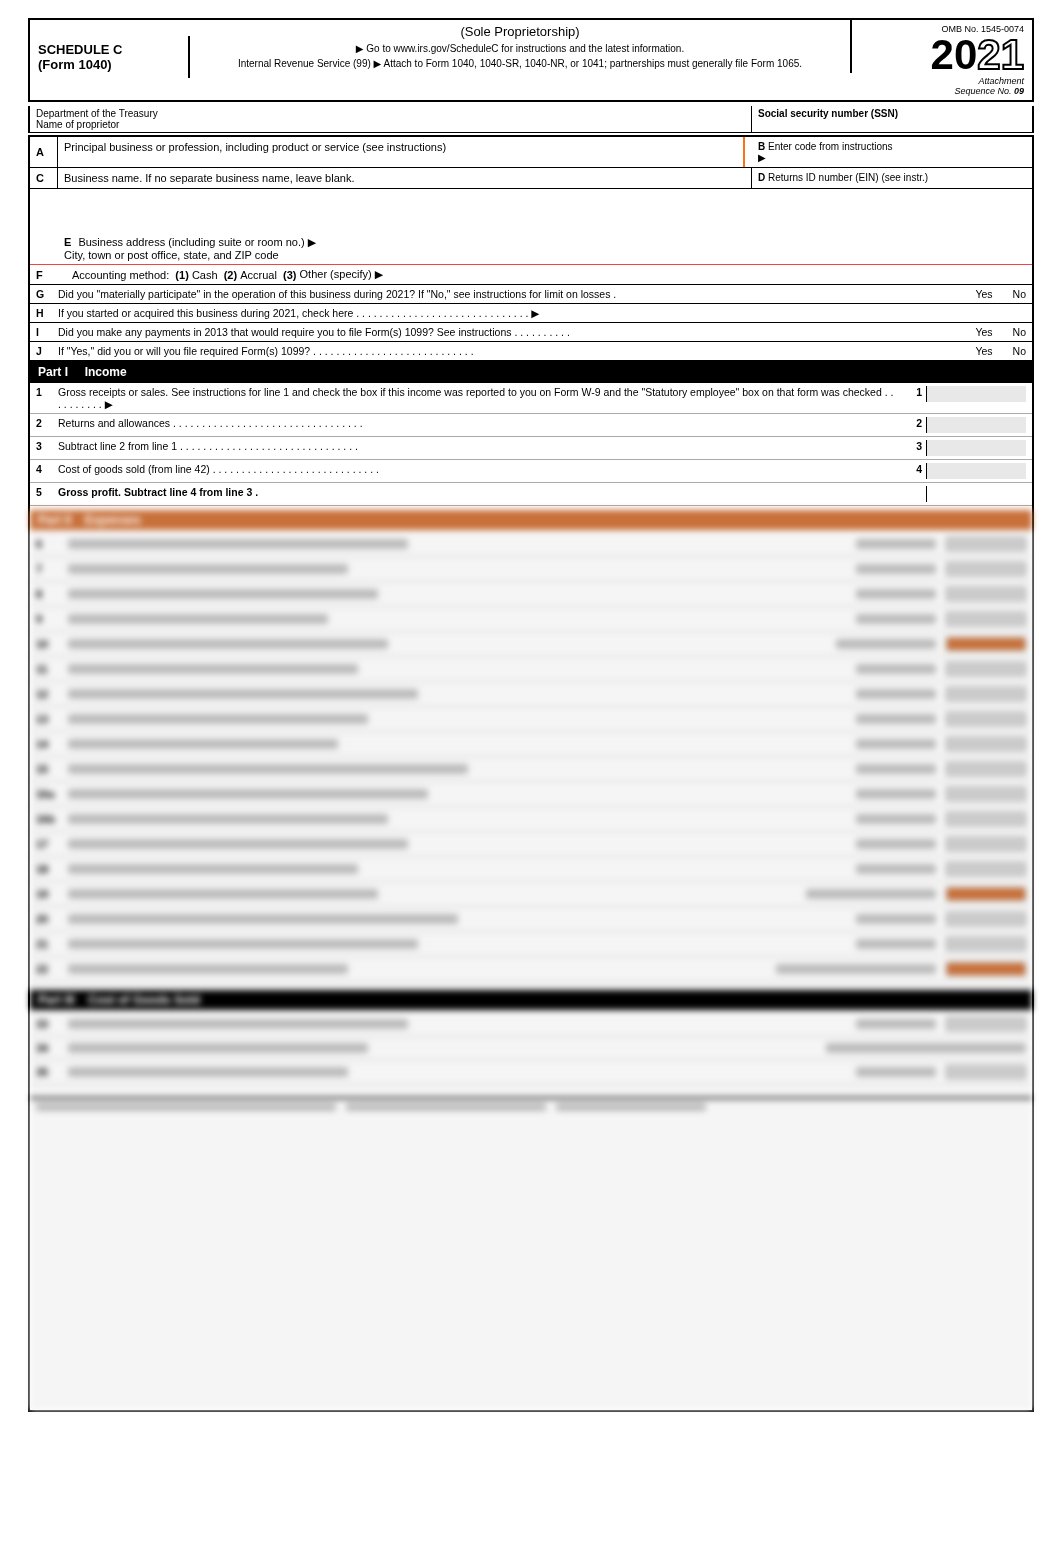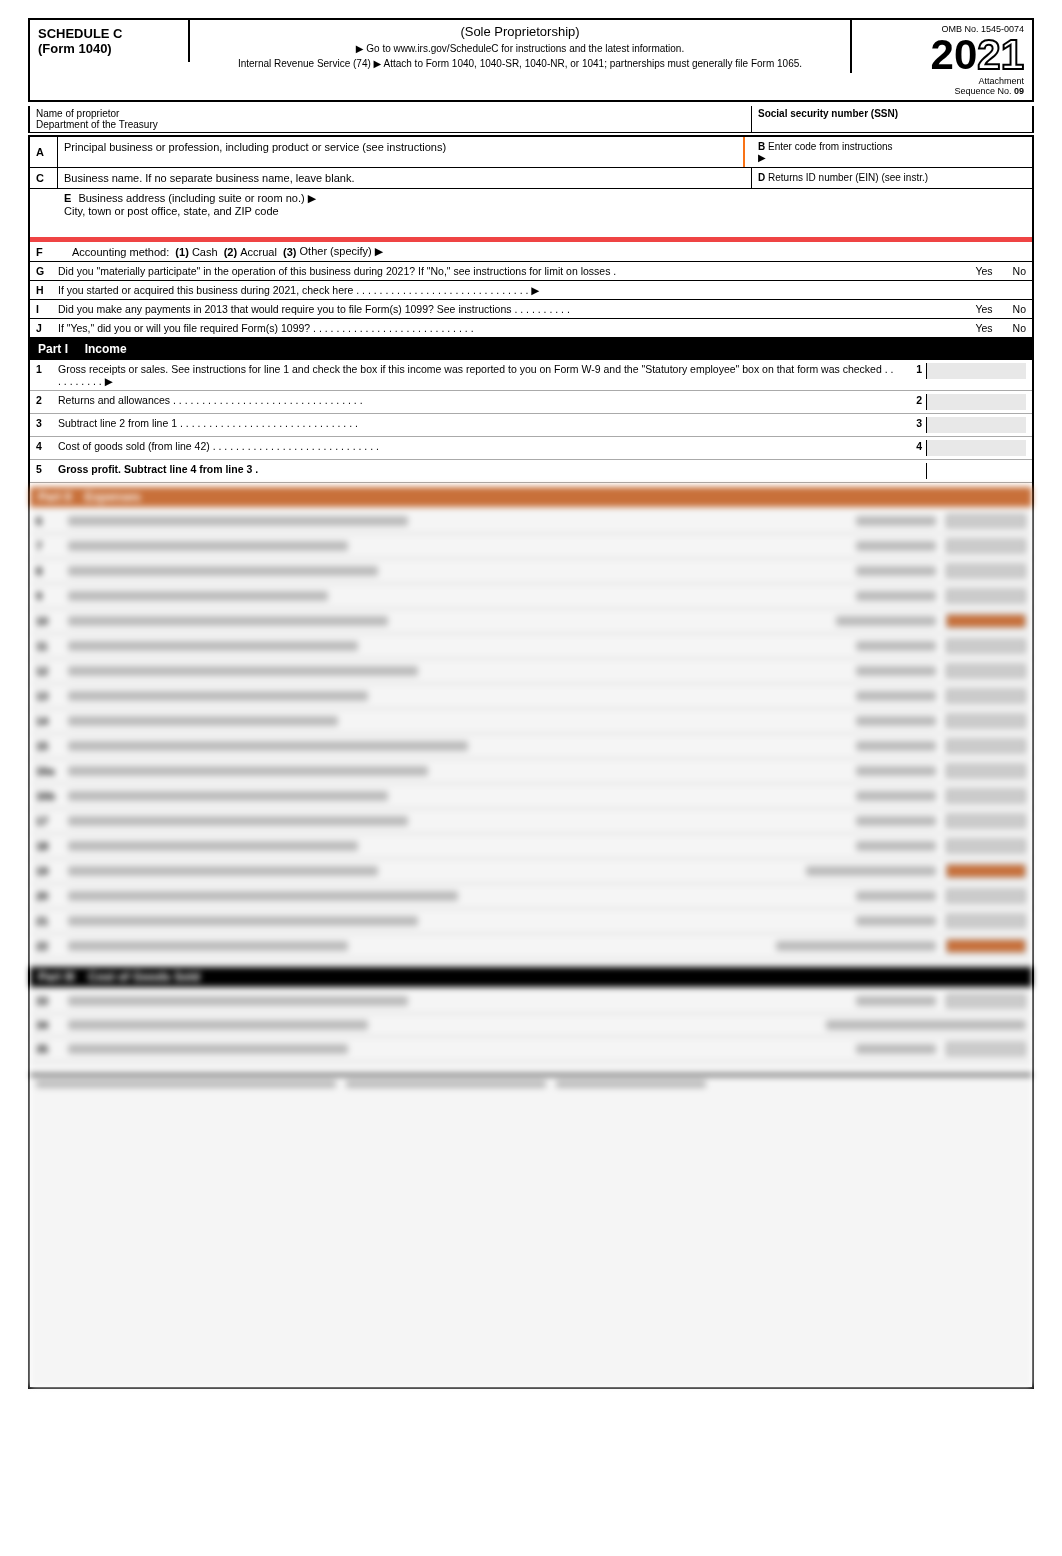--- a/index.html
+++ b/index.html
@@ -21,20 +21,21 @@
       display: flex;
       align-items: flex-start;
       border: 2px solid #000;
       margin-bottom: 4px;
     }
     .header-left {
       width: 160px;
       padding: 6px 8px;
       border-right: 2px solid #000;
       flex-shrink: 0;
+      margin-top: 16px;
     }
     .schedule-title {
       font-weight: bold;
       font-size: 13px;
     }
     .header-center {
       flex: 1;
       text-align: center;
       padding: 4px 8px;
       border-right: 2px solid #000;
@@ -65,20 +66,21 @@
       line-height: 1;
     }
     .year-big span.outline {
       font-size: 42px;
       font-weight: bold;
       color: #fff;
       -webkit-text-stroke: 2px #000;
     }
     .attachment-text {
       font-size: 9px;
+      font-style: italic;
     }
 
     
     .name-row {
       display: flex;
       align-items: stretch;
       border-left: 2px solid #000;
       border-right: 2px solid #000;
       border-bottom: 1px solid #000;
       font-size: 10px;
@@ -144,22 +146,23 @@
       border-right: 1px solid #000;
     }
     .col-d {
       width: 280px;
       padding: 4px 6px;
       font-size: 10px;
     }
 
     
     .row-e {
-      border-bottom: 5px solid #ef4444;
-      padding: 3px 6px 20px 34px;
+      border-bottom: 1px solid #ef4444;
+      padding: 3px 6px 3px 34px;
+      margin-top: 44px;
     }
     .row-e-label {
       font-weight: bold;
       margin-right: 4px;
     }
 
     
     .row-f {
       display: flex;
       align-items: center;
@@ -284,41 +287,41 @@
     <div class="header-left">
       <div class="schedule-title">SCHEDULE C</div>
       <div class="schedule-title">(Form 1040)</div>
     </div>
     <div class="header-center">
       <div class="form-sub-title">(Sole Proprietorship)</div>
       <div class="form-instructions">
         <span>▶ Go to www.irs.gov/ScheduleC for instructions and the latest information.</span>
       </div>
       <div class="form-instructions">
-        <span>Internal Revenue Service (74)</span>
+        <span>Internal Revenue Service (99)</span>
         <span>▶ Attach to Form 1040, 1040-SR, 1040-NR, or 1041; partnerships must generally file Form 1065.</span>
       </div>
     </div>
     <div class="header-right">
       <div class="omb-text">OMB No. 1545-0074</div>
       <div class="year-big">
         <span>20</span><span class="outline">21</span>
       </div>
       <div class="attachment-text">Attachment</div>
       <div class="attachment-text">
         <span>Sequence No.</span>
         <strong>09</strong>
       </div>
     </div>
   </div>
 
   <div class="name-row">
     <div class="name-dept">
+      <div>Department of the Treasury</div>
       <div>Name of proprietor</div>
-      <div>Department of the Treasury</div>
     </div>
     <div class="name-ssn">Social security number (SSN)</div>
   </div>
 
   <div class="form-body">
 
     <div class="row-ab">
       <div class="col-a">A</div>
       <div class="col-a-content">
         <span>Principal business or profession, including product or service (see instructions)</span>

